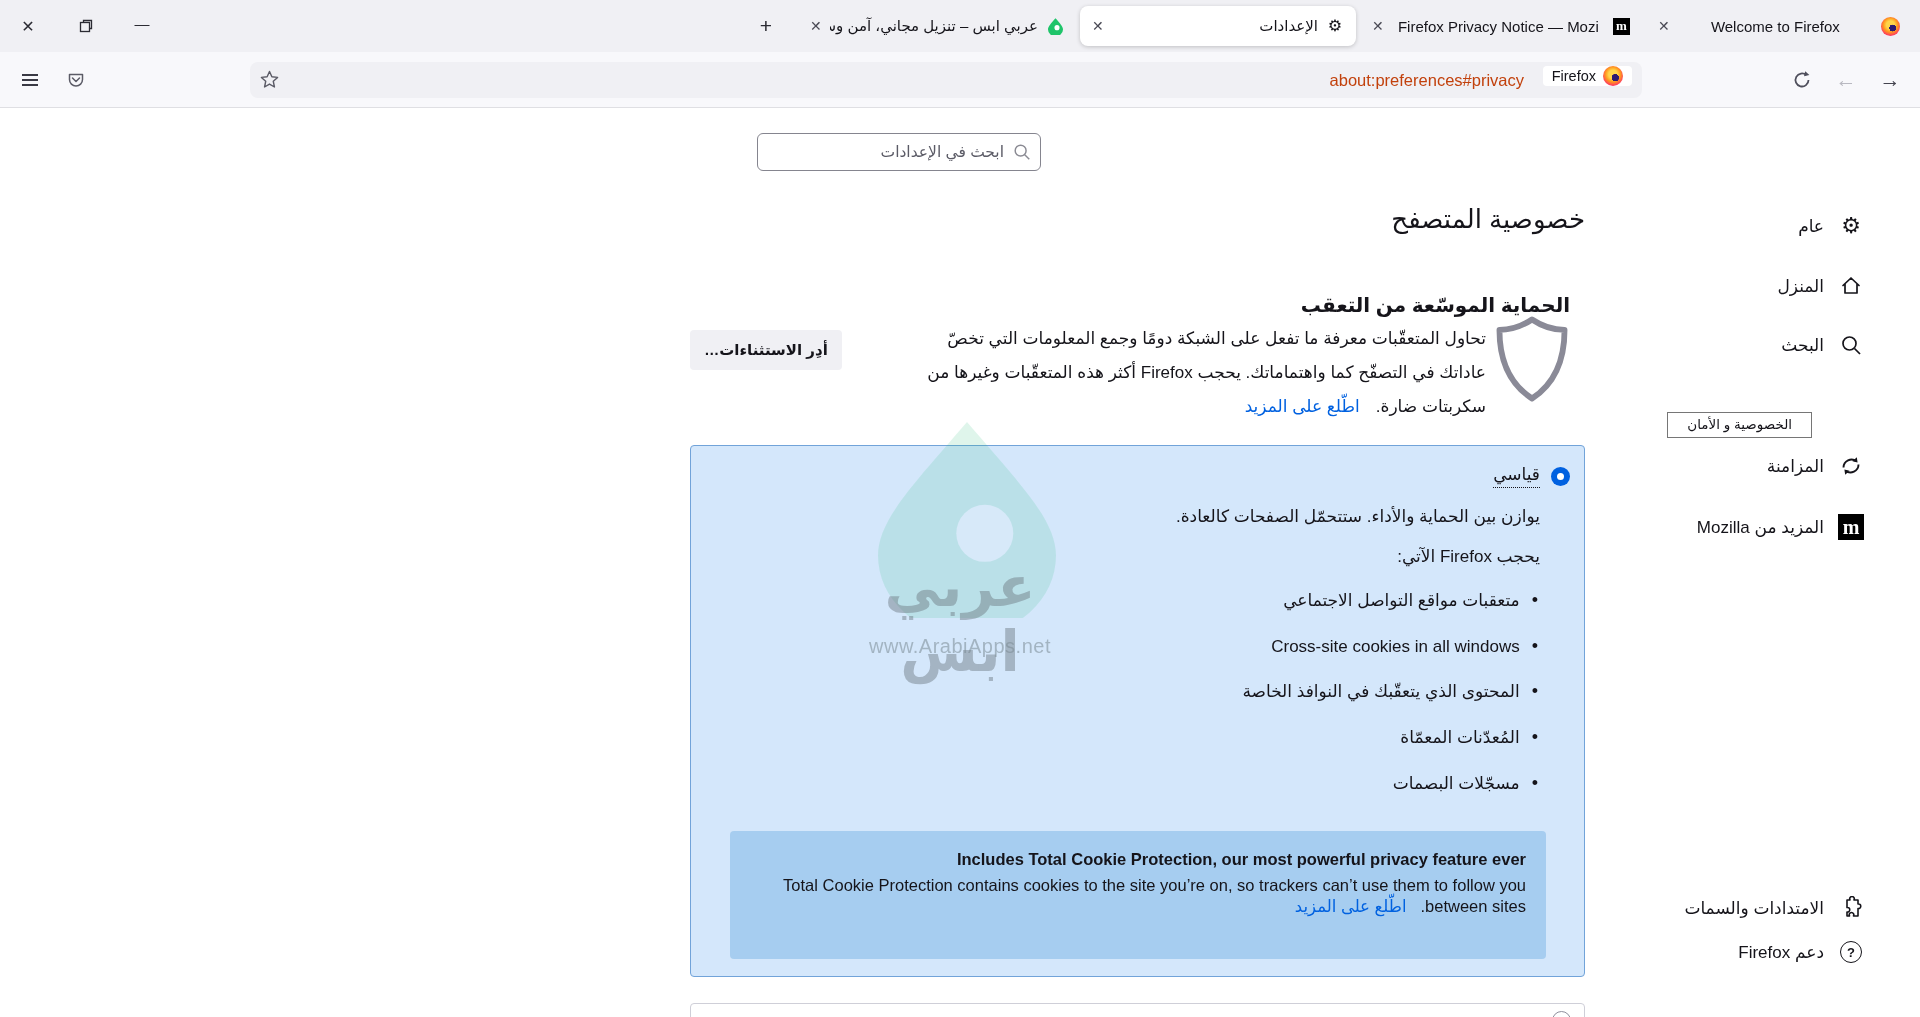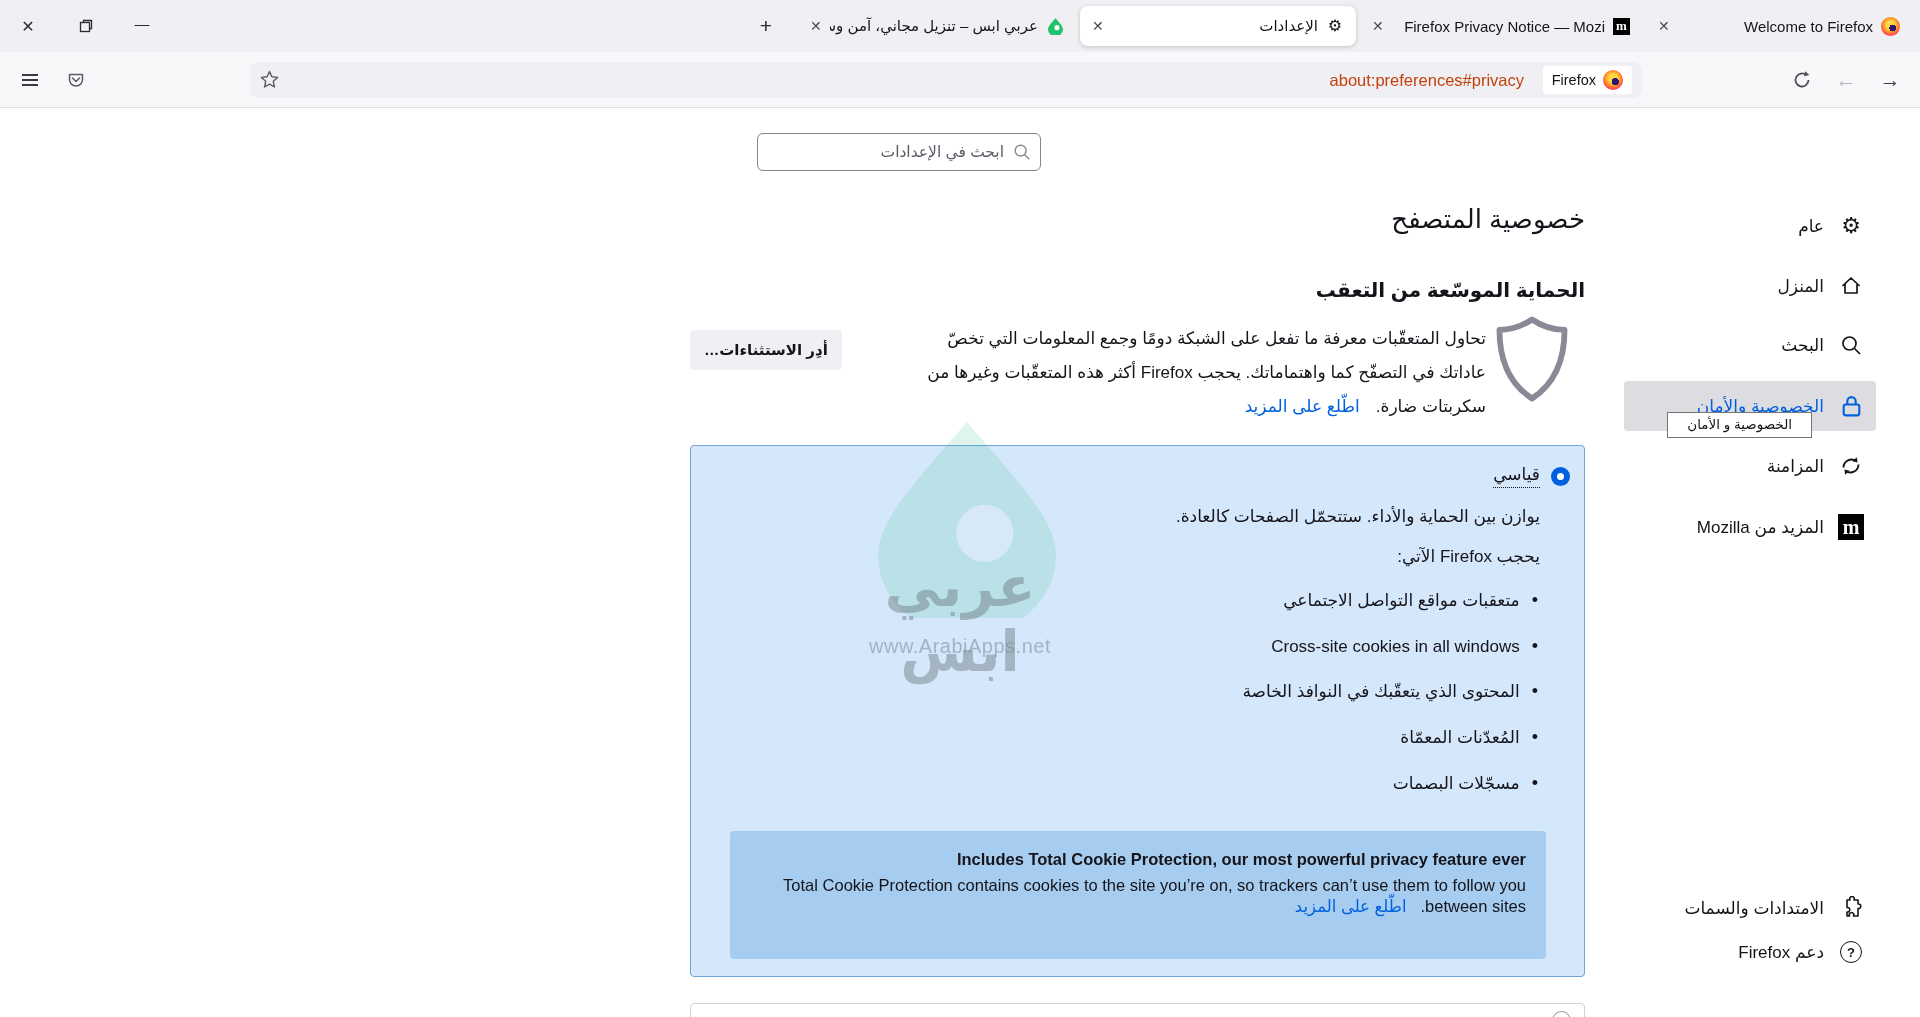--- a/index.html
+++ b/index.html
@@ -18,21 +18,21 @@
   .winbtn.close{left:6px}
   .winbtn.restore{left:64px}
   .winbtn.min{left:120px;font-size:15px;padding-bottom:6px}
   .newtab{position:absolute;left:748px;top:10px;width:36px;height:32px;font-size:21px;color:#2b2b33;
           background:none;border:0;border-radius:4px;display:flex;align-items:center;justify-content:center}
 
   .tab{position:absolute;top:6px;height:40px;display:flex;direction:rtl;align-items:center;gap:8px;
        padding:0 12px;box-sizing:border-box;border-radius:8px}
   .tab .tab-title{flex:1;min-width:0;overflow:hidden;white-space:nowrap;font-size:15px;color:#15141a}
   .title-rtl{direction:rtl;text-align:right}
-  .title-ltr{direction:ltr;text-align:right}
+  .title-ltr{direction:ltr;text-align:center}
   .tab-close{flex:0 0 auto;font-size:14px;color:#4a4a55}
   .tab-fav{flex:0 0 auto;width:18px;height:18px;display:flex;align-items:center;justify-content:center}
   .tab-arabiapps{left:798px;width:278px}
   .tab-settings{left:1080px;width:276px;background:#fff;box-shadow:0 1px 4px rgba(0,0,0,.2)}
   .tab-privacy{left:1360px;width:282px}
   .tab-welcome{left:1646px;width:266px}
   .gear-glyph{font-size:16px;line-height:1;color:#15141a}
   .moz-badge{background:#000;color:#fff;font-family:"Liberation Serif",serif;font-weight:700;
              display:flex;align-items:center;justify-content:center}
   .moz-badge.small{width:17px;height:17px;font-size:13px}
@@ -49,21 +49,21 @@
            display:flex;align-items:center;justify-content:center;padding:0}
   .btn-menu{left:12px}
   .btn-pocket{left:58px}
   .btn-reload{left:1784px}
   .btn-fwd{left:1828px;font-size:21px;color:#b9b9c1}
   .btn-back{left:1872px;font-size:21px;color:#43434e}
   .urlbar{position:absolute;left:250px;top:10px;width:1392px;height:36px;background:#f0f0f4;border-radius:8px}
   .star-ic{position:absolute;left:10px;top:8px}
   .url-text{position:absolute;right:118px;top:0;height:36px;line-height:36px;font-size:16.5px;
             direction:ltr;color:#c2410c}
-  .identity-chip{position:absolute;right:10px;top:4px;height:28px;background:#fff;border-radius:4px;
+  .identity-chip{position:absolute;right:10px;top:4px;height:20px;background:#fff;border-radius:4px;
                  display:flex;direction:ltr;align-items:center;gap:7px;padding:0 9px;font-size:14.5px;color:#15141a}
 
   
   .content{position:absolute;top:108px;left:0;right:0;height:909px;background:#fff;overflow:hidden}
 
   .search-wrap{position:absolute;left:757px;top:25px;width:284px;height:38px}
   .search-wrap input{width:100%;height:100%;box-sizing:border-box;border:1px solid #85858f;border-radius:6px;
     direction:rtl;text-align:right;padding:0 36px 0 12px;font-size:15.5px;font-family:inherit;
     color:#15141a;background:#fff;outline:none}
   .search-wrap input::placeholder{color:#5b5b66}
@@ -227,29 +227,20 @@
     <span>البحث</span>
   </div>
   <div class="navrow" style="top:156px">
     <span class="ic">
       <svg width="24" height="24" viewBox="0 0 24 24">
           <path d="M4 11.5 12 4l8 7.5M6 10v9h12v-9" fill="none" stroke="#15141a" stroke-width="1.7" stroke-linejoin="round" stroke-linecap="round"></path>
         </svg>
     </span>
     <span>المنزل</span>
   </div>
-  <div class="navrow selected" style="top:273px">
-    <span class="ic">
-      <svg width="23" height="25" viewBox="0 0 22 24">
-          <rect x="3.5" y="10" width="15" height="10.5" rx="2" fill="none" stroke="#0061e0" stroke-width="2"></rect>
-          <path d="M7 10V7a4 4 0 0 1 8 0v3" fill="none" stroke="#0061e0" stroke-width="2"></path>
-        </svg>
-    </span>
-    <span>الخصوصية والأمان</span>
-  </div>
   <div class="tooltip">الخصوصية و الأمان</div>
   <div class="navrow" style="top:336px">
     <span class="ic">
       <svg width="24" height="24" viewBox="0 0 24 24">
         <path d="M4.5 13.5a8 8 0 0 1 13-6.2" fill="none" stroke="#15141a" stroke-width="1.9"></path>
         <polygon points="17.8,3.2 18.6,8.6 13.5,7.2" fill="#15141a"></polygon>
         <path d="M19.5 10.5a8 8 0 0 1-13 6.2" fill="none" stroke="#15141a" stroke-width="1.9"></path>
         <polygon points="6.2,20.8 5.4,15.4 10.5,16.8" fill="#15141a"></polygon>
       </svg>
     </span>
@@ -269,21 +260,21 @@
     <span>الامتدادات والسمات</span>
   </div>
   <div class="navrow" style="top:824px;height:40px">
     <span class="ic">
       <span class="help-circle">?</span>
     </span>
     <span>دعم Firefox</span>
   </div>
 
   <h1 class="page-title" style="margin:0;font-weight:400">خصوصية المتصفح</h1>
-  <h2 class="section-title" style="margin:0">الحماية الموسّعة من التعقب</h2>
+  <h2 class="section-title" style="margin:15px">الحماية الموسّعة من التعقب</h2>
 
   <span class="shield-ic">
     <svg width="76" height="86" viewBox="0 0 64 74">
       <path d="M32 3 C41 9 52 12 60 12 C60 38 52 58 32 71 C12 58 4 38 4 12 C12 12 23 9 32 3 Z" fill="none" stroke="#8a8a97" stroke-width="5" stroke-linejoin="round"></path>
     </svg>
   </span>
 
   <div class="intro">
     <div>تحاول المتعقّبات معرفة ما تفعل على الشبكة دومًا وجمع المعلومات التي تخصّ</div>
     <div>عاداتك في التصفّح كما واهتماماتك. يحجب Firefox أكثر هذه المتعقّبات وغيرها من</div>

